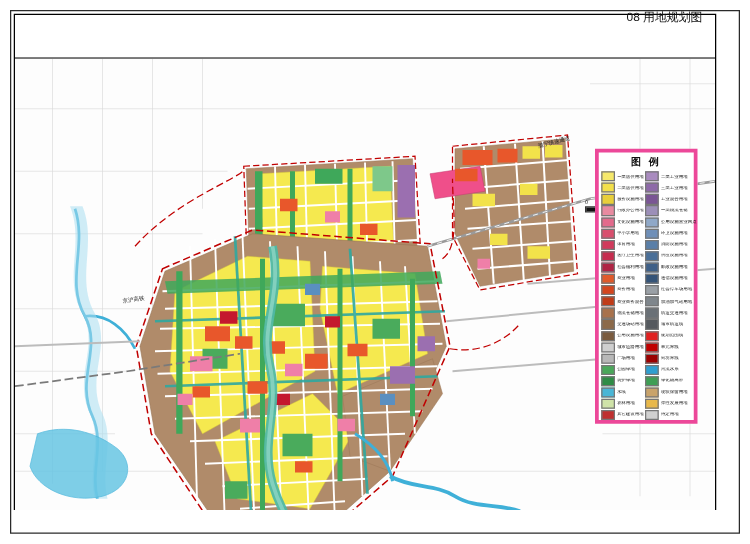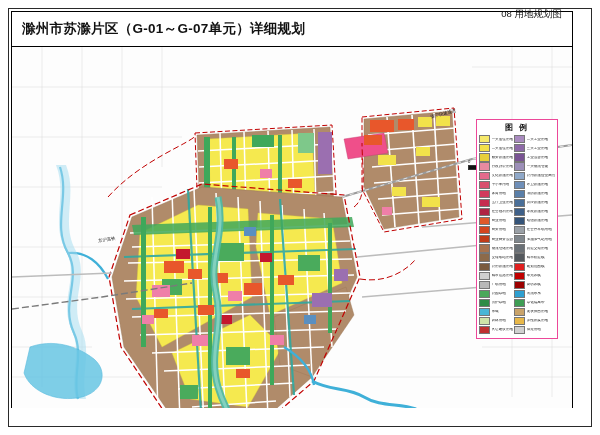--- a/index.html
+++ b/index.html
@@ -14,21 +14,21 @@
   .titlebar{position:absolute;left:12px;top:12px;width:560px;height:30px;box-sizing:border-box;}
   .maintitle{position:absolute;left:22px;top:20px;font-size:13.5px;font-weight:bold;color:#111;letter-spacing:0.3px;white-space:nowrap;}
   .subtitle{position:absolute;right:38px;top:8px;font-size:9.5px;color:#111;white-space:nowrap;}
   .title-rule{position:absolute;left:12px;top:46px;width:560px;height:1px;background:#000;}
 
   
   .mapwrap{position:absolute;left:12px;top:47px;width:560px;height:361px;overflow:hidden;background:#ffffff;}
   .mapbg{position:absolute;left:0;top:0;width:560px;height:361px;background:#fdfdfd;}
 
   
-  .legend{position:absolute;right:14px;top:72px;width:82px;height:220px;background:#ffffff;border:1px solid #ec4899;box-sizing:border-box;}
+  .legend{position:absolute;right:14px;top:72px;width:82px;height:220px;background:#ffffff;border:3px solid #ec4899;box-sizing:border-box;}
   .legend-title{text-align:center;font-size:8px;font-weight:bold;color:#111;padding:2px 0 1px;letter-spacing:2px;}
   .legend-cols{display:flex;padding:1px 2px 2px 2px;gap:1px;}
   .legend-col{flex:1;display:flex;flex-direction:column;gap:0.5px;}
   .lg-item{display:flex;align-items:center;gap:1.5px;height:8.6px;}
   .lg-sw{width:9px;height:6.2px;border:0.4px solid #777;flex:none;}
   .lg-lb{font-size:3.6px;color:#111;line-height:1;white-space:nowrap;overflow:hidden;}
 
   
   .north{position:absolute;right:45px;top:72px;width:44px;height:40px;}
   .scalebar{position:absolute;right:16px;top:112px;width:88px;}
@@ -41,21 +41,20 @@
 </style>
 </head>
 <body>
 
 <div id="page">
 
   <div class="frame"></div>
   <div class="frame-inner"></div>
 
   <div class="titlebar"></div>
-  <div class="maintitle">滁州市苏滁片区（G-01～G-07单元）详细规划</div>
   <div class="subtitle">08  用地规划图</div>
   <div class="title-rule"></div>
 
   <div class="mapwrap">
     <div class="mapbg"></div>
 
     <svg width="560" height="361" viewBox="0 0 560 361" style="position:absolute;left:0;top:0;">
       <defs>
         <clipPath id="clipAll">
             <rect x="0" y="0" width="560" height="361"></rect>

